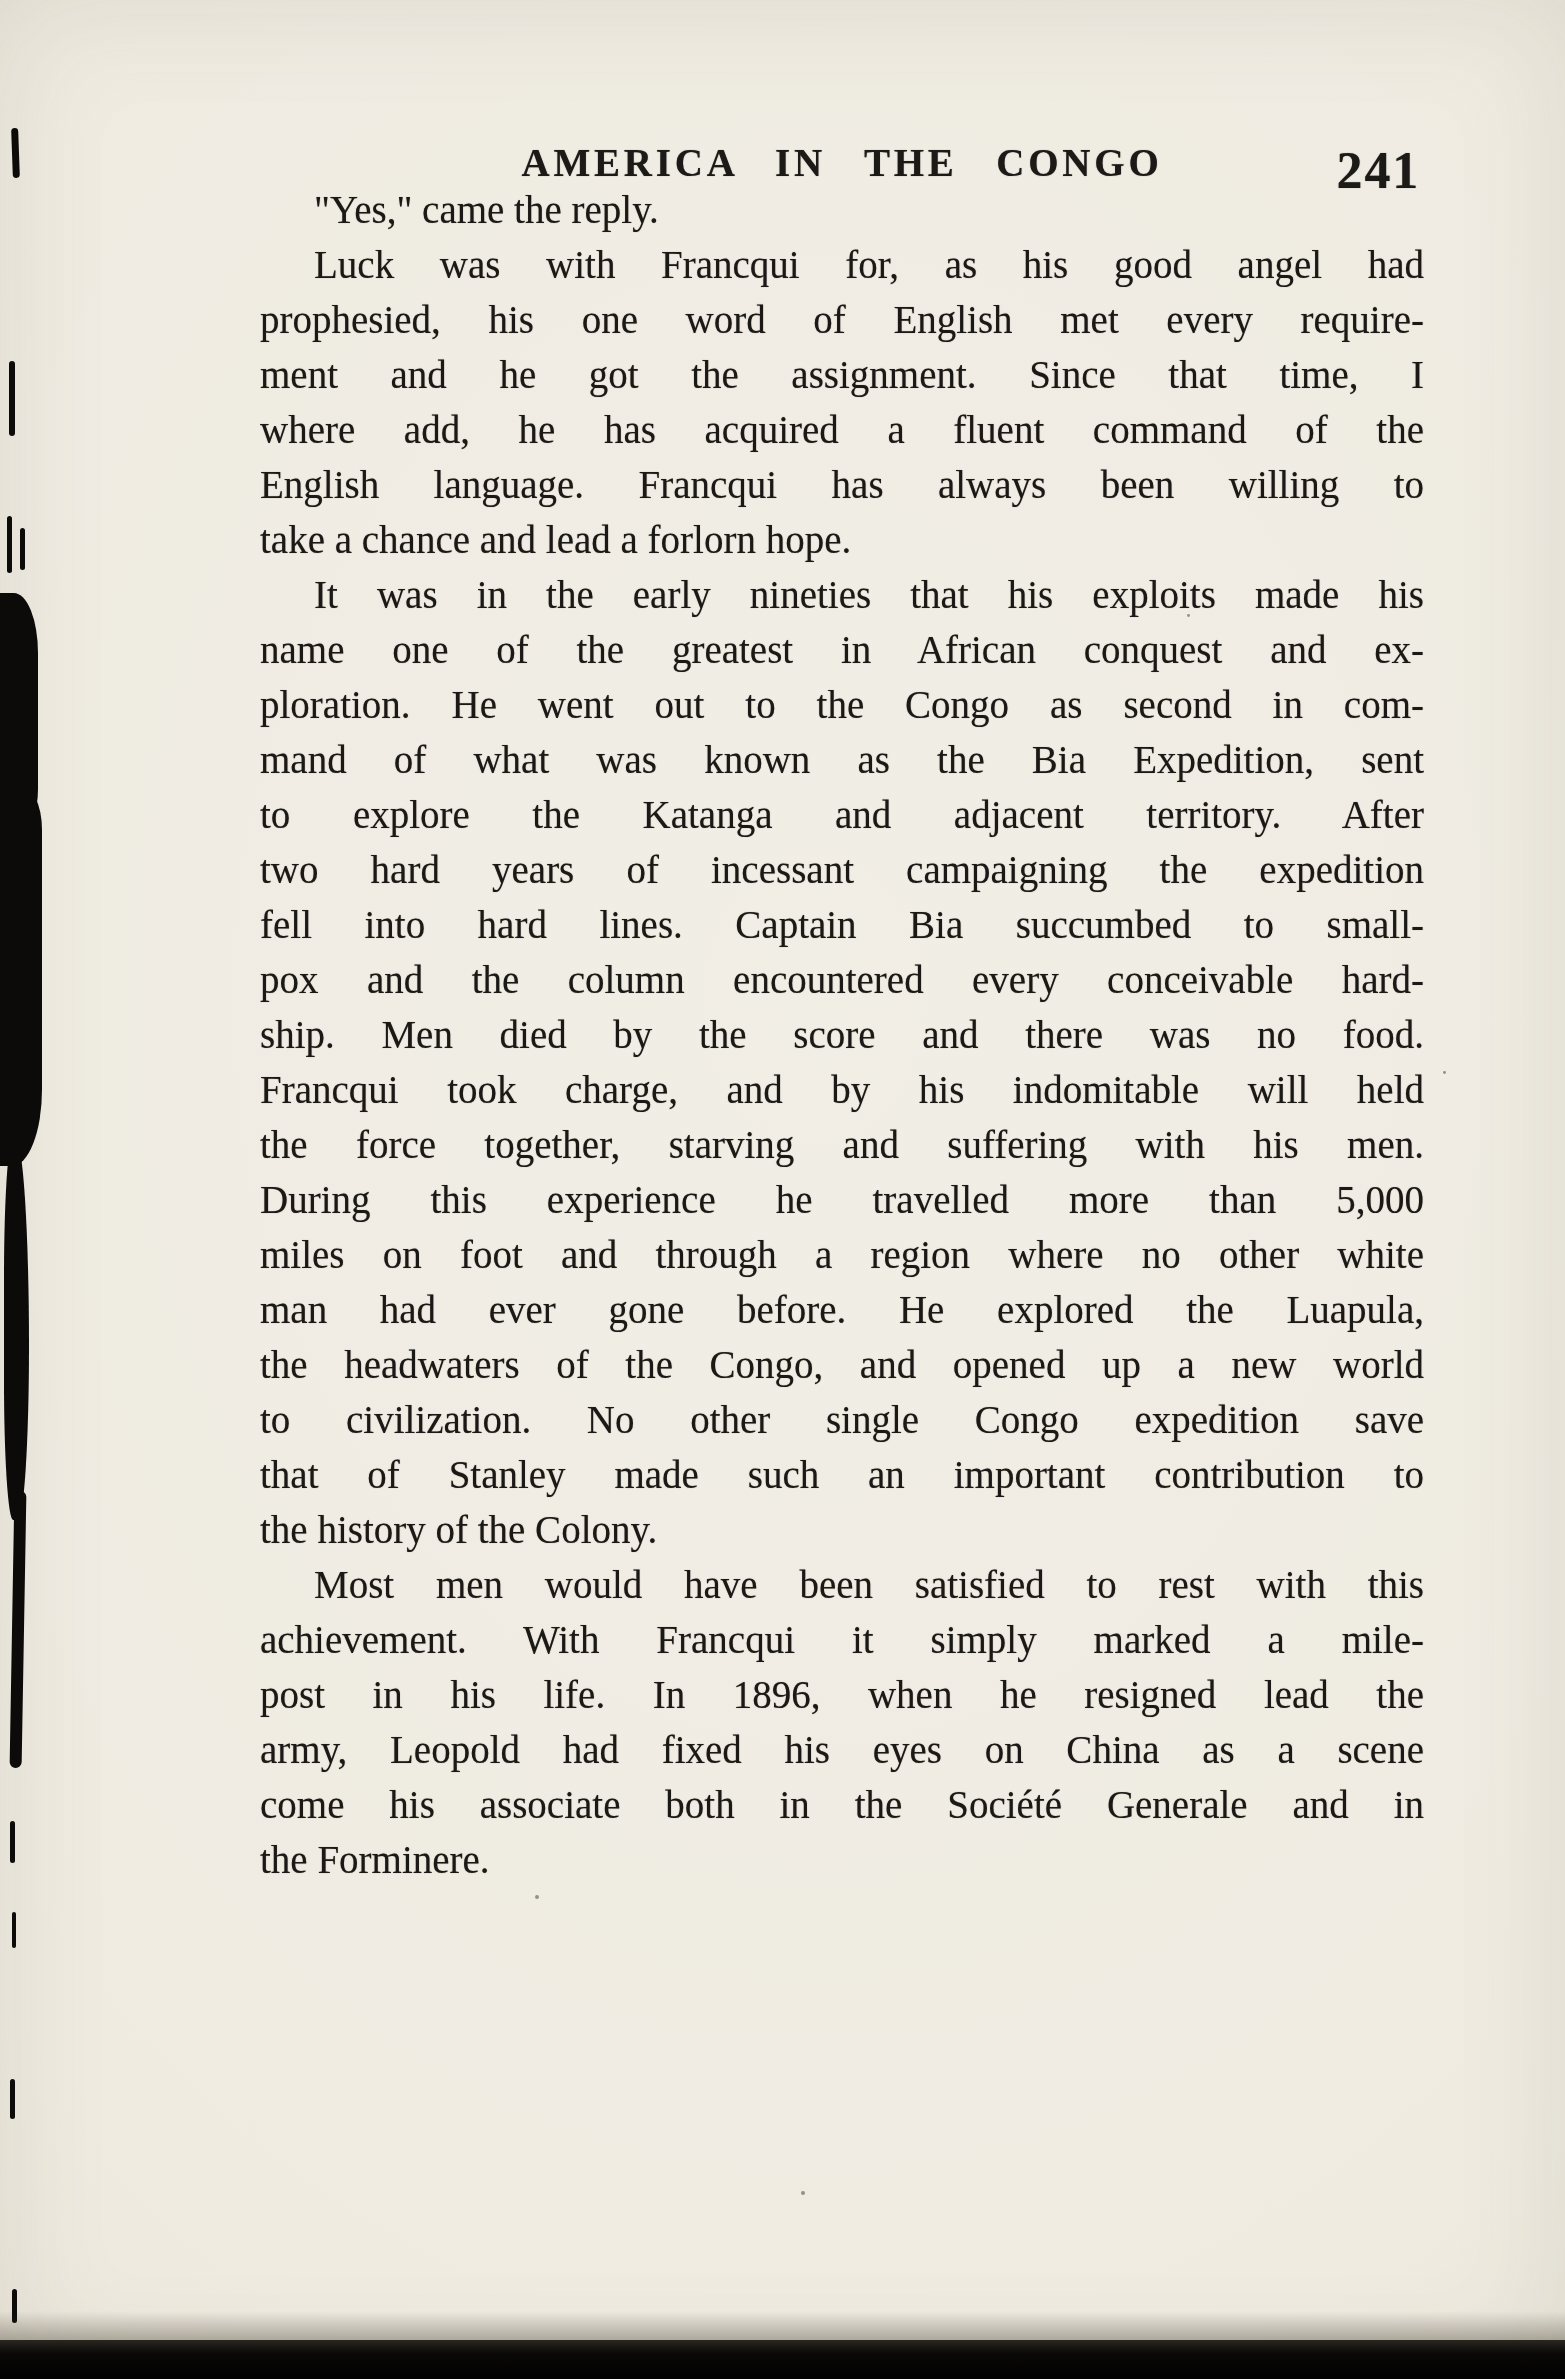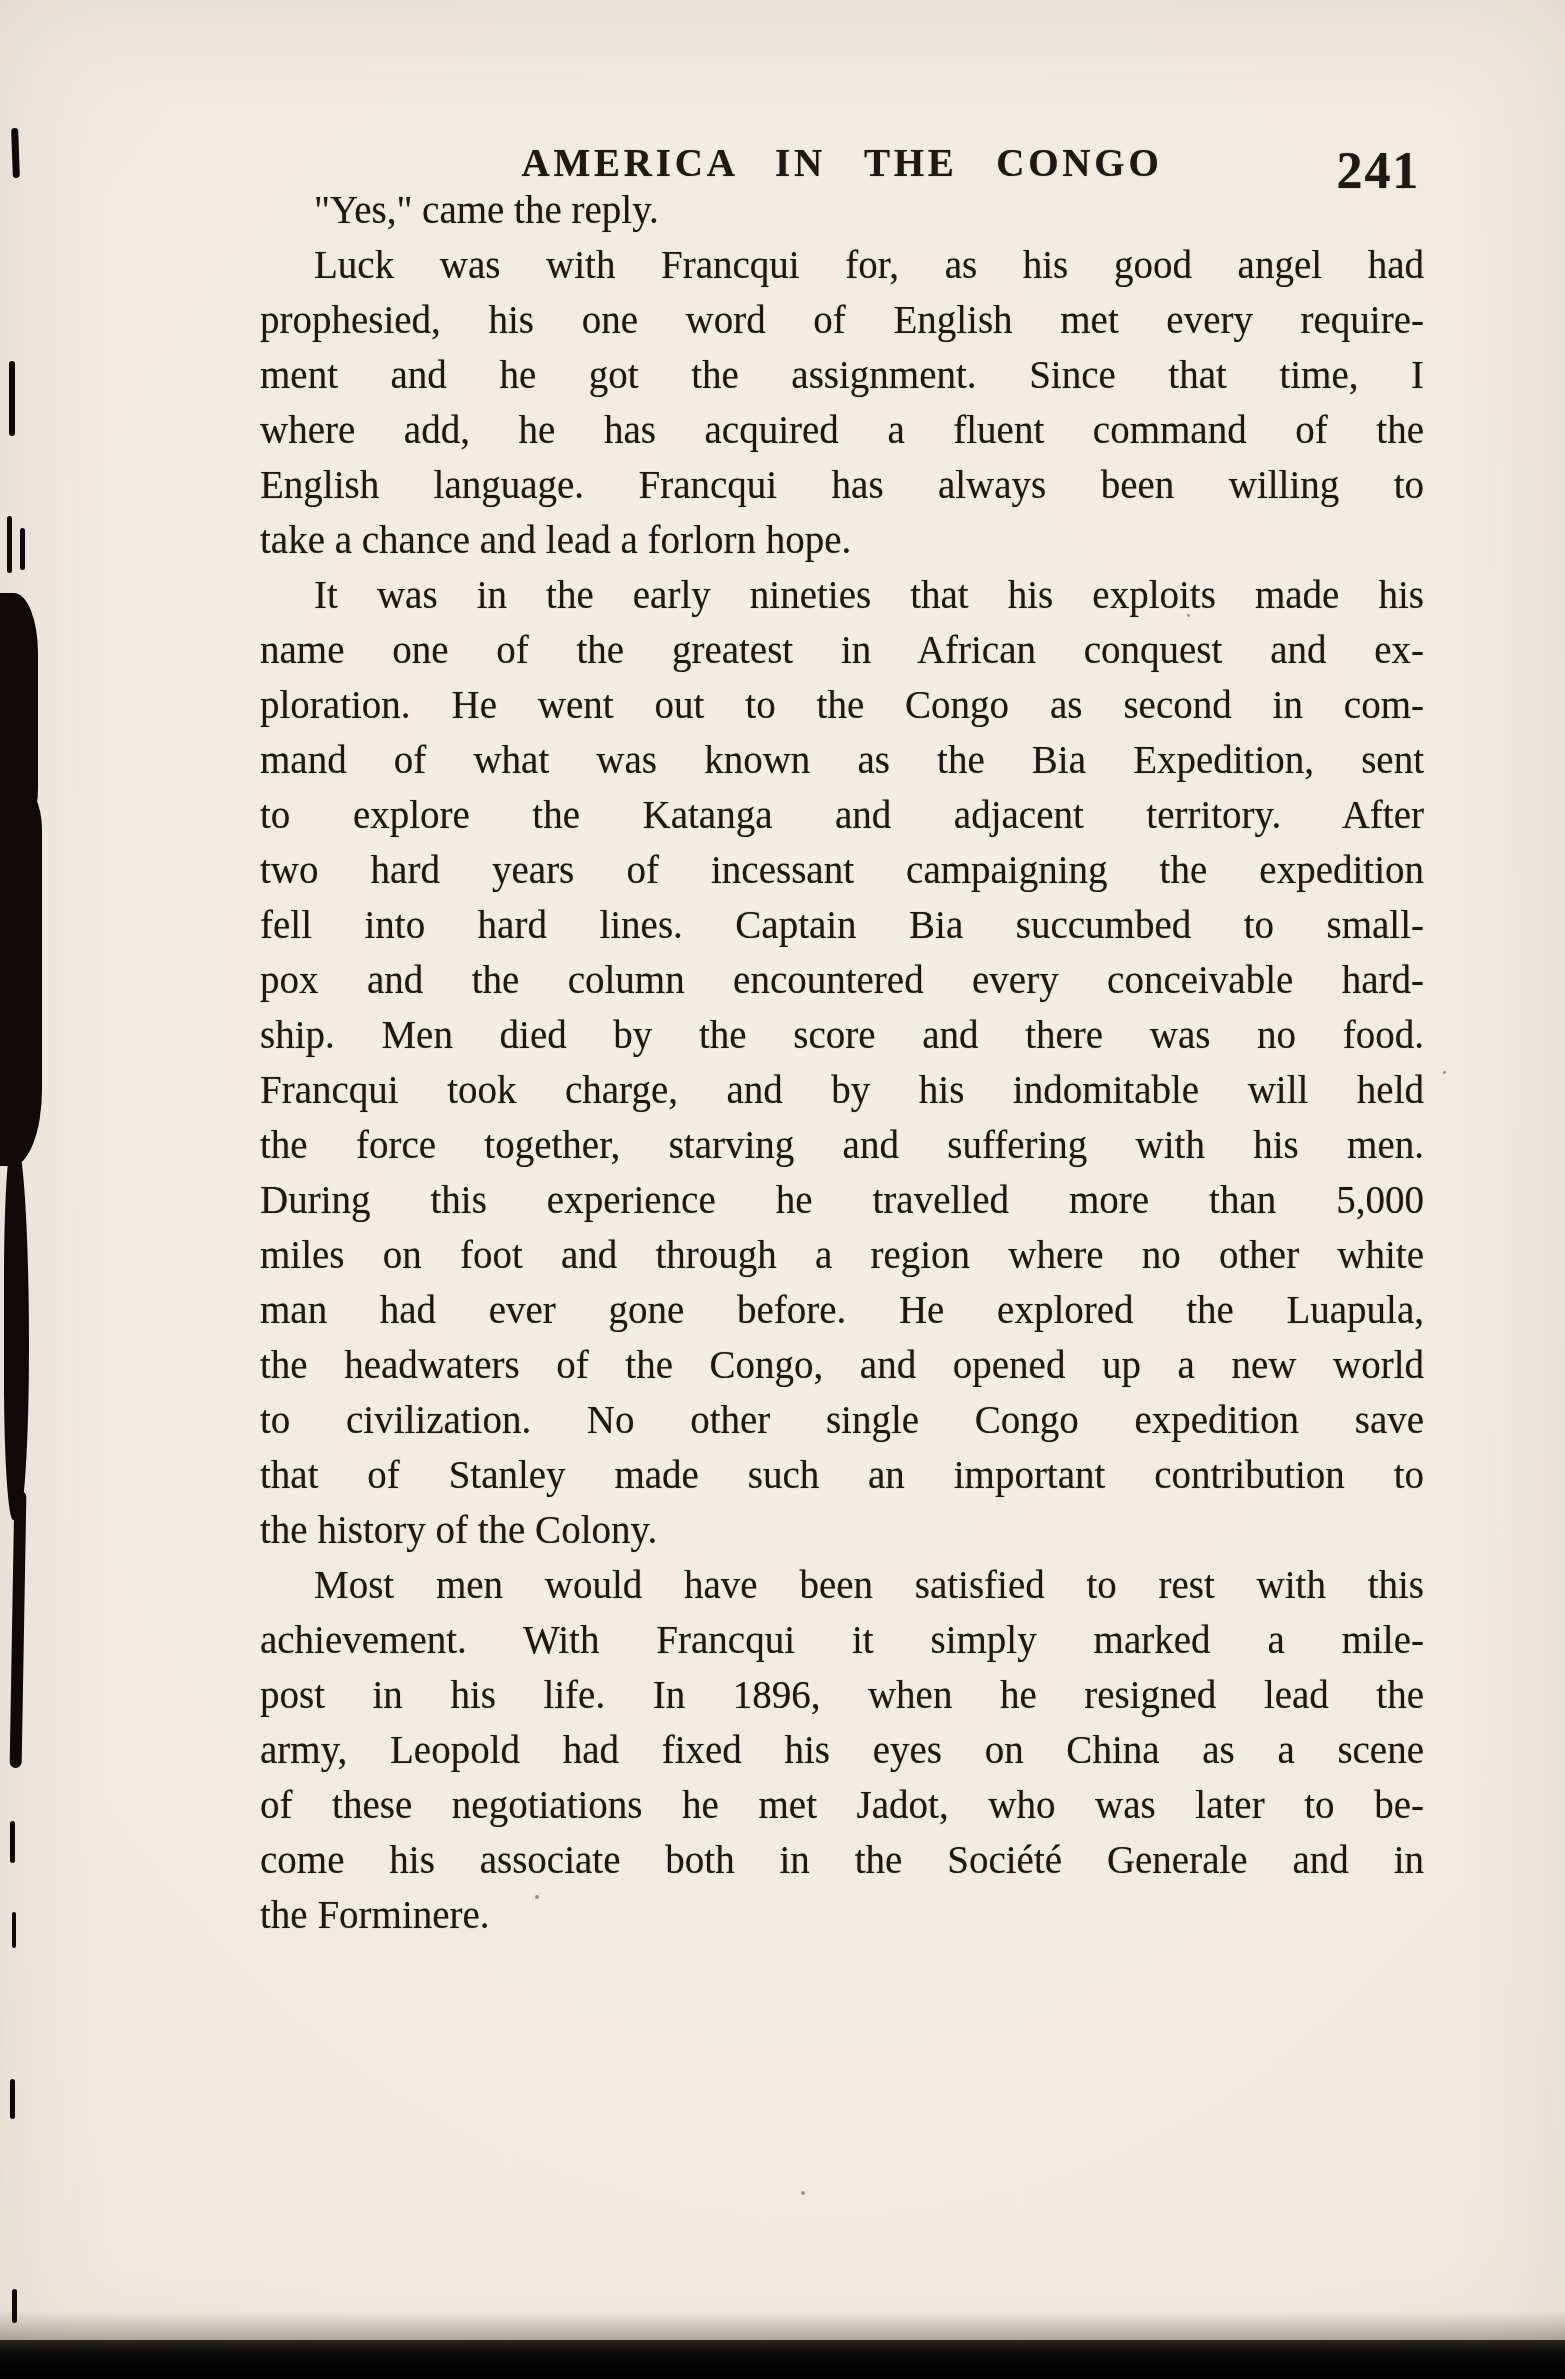--- a/index.html
+++ b/index.html
@@ -110,21 +110,20 @@
         <div class="line full">the headwaters of the Congo, and opened up a new world</div>
         <div class="line full">to civilization.  No other single Congo expedition save</div>
         <div class="line full">that of Stanley made such an important contribution to</div>
         <div class="line">the history of the Colony.</div>
       </div>
       <div class="paragraph">
         <div class="line full indent">Most men would have been satisfied to rest with this</div>
         <div class="line full">achievement.  With Francqui it simply marked a mile-</div>
         <div class="line full">post in his life.  In 1896, when he resigned lead the</div>
         <div class="line full">army, Leopold had fixed his eyes on China as a scene</div>
-        <div class="line full">of these negotiations he met Jadot, who was later to be-</div>
         <div class="line full">come his associate both in the Société Generale and in</div>
         <div class="line">the Forminere.</div>
       </div>
     </div>
 
   <div class="artifact a-tick-top"></div>
   <div class="artifact a-tick-1"></div>
   <div class="artifact a-tick-2"></div>
   <div class="artifact a-tick-3"></div>
   <div class="artifact a-blob-thick"></div>

